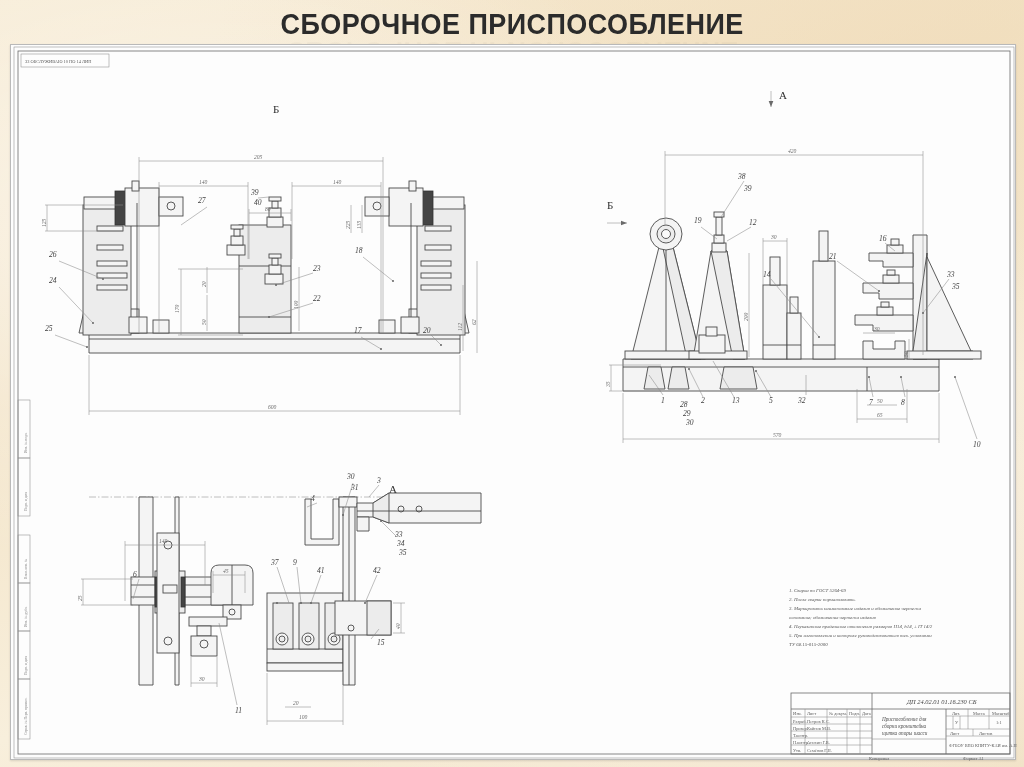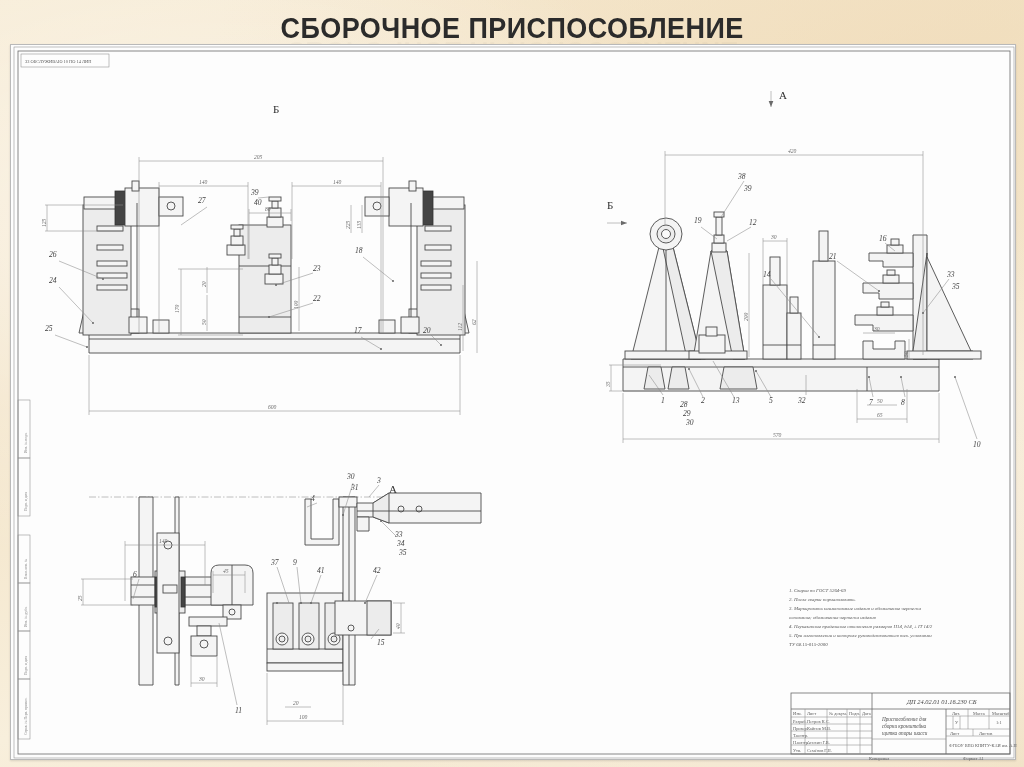--- a/index.html
+++ b/index.html
@@ -9,21 +9,21 @@
     font-family:"Liberation Sans", sans-serif;
     background:
       radial-gradient(ellipse at 18% 30%, rgba(255,255,255,.55) 0%, rgba(255,255,255,0) 45%),
       radial-gradient(ellipse at 72% 70%, rgba(255,255,255,.42) 0%, rgba(255,255,255,0) 50%),
       radial-gradient(ellipse at 92% 12%, rgba(238,214,175,.45) 0%, rgba(255,255,255,0) 55%),
       linear-gradient(160deg,#f7ecd6 0%,#f3e4c8 35%,#f8efdc 65%,#f1e1c4 100%);
   }
   
   #banner {
     position:absolute; left:0; top:0; width:1024px; height:44px;
-    display:flex; align-items:flex-end; justify-content:center;
+    display:flex; align-items:center; justify-content:center;
     overflow:hidden;
   }
   #banner .ttl {
     font-family:"Liberation Sans", sans-serif;
     font-weight:bold; font-size:29px; letter-spacing:.5px;
     color:#2b2b2b; line-height:32px; padding-top:3px;
     white-space:nowrap;
     transform:scaleX(.93);
   }
   #banner .refl {

